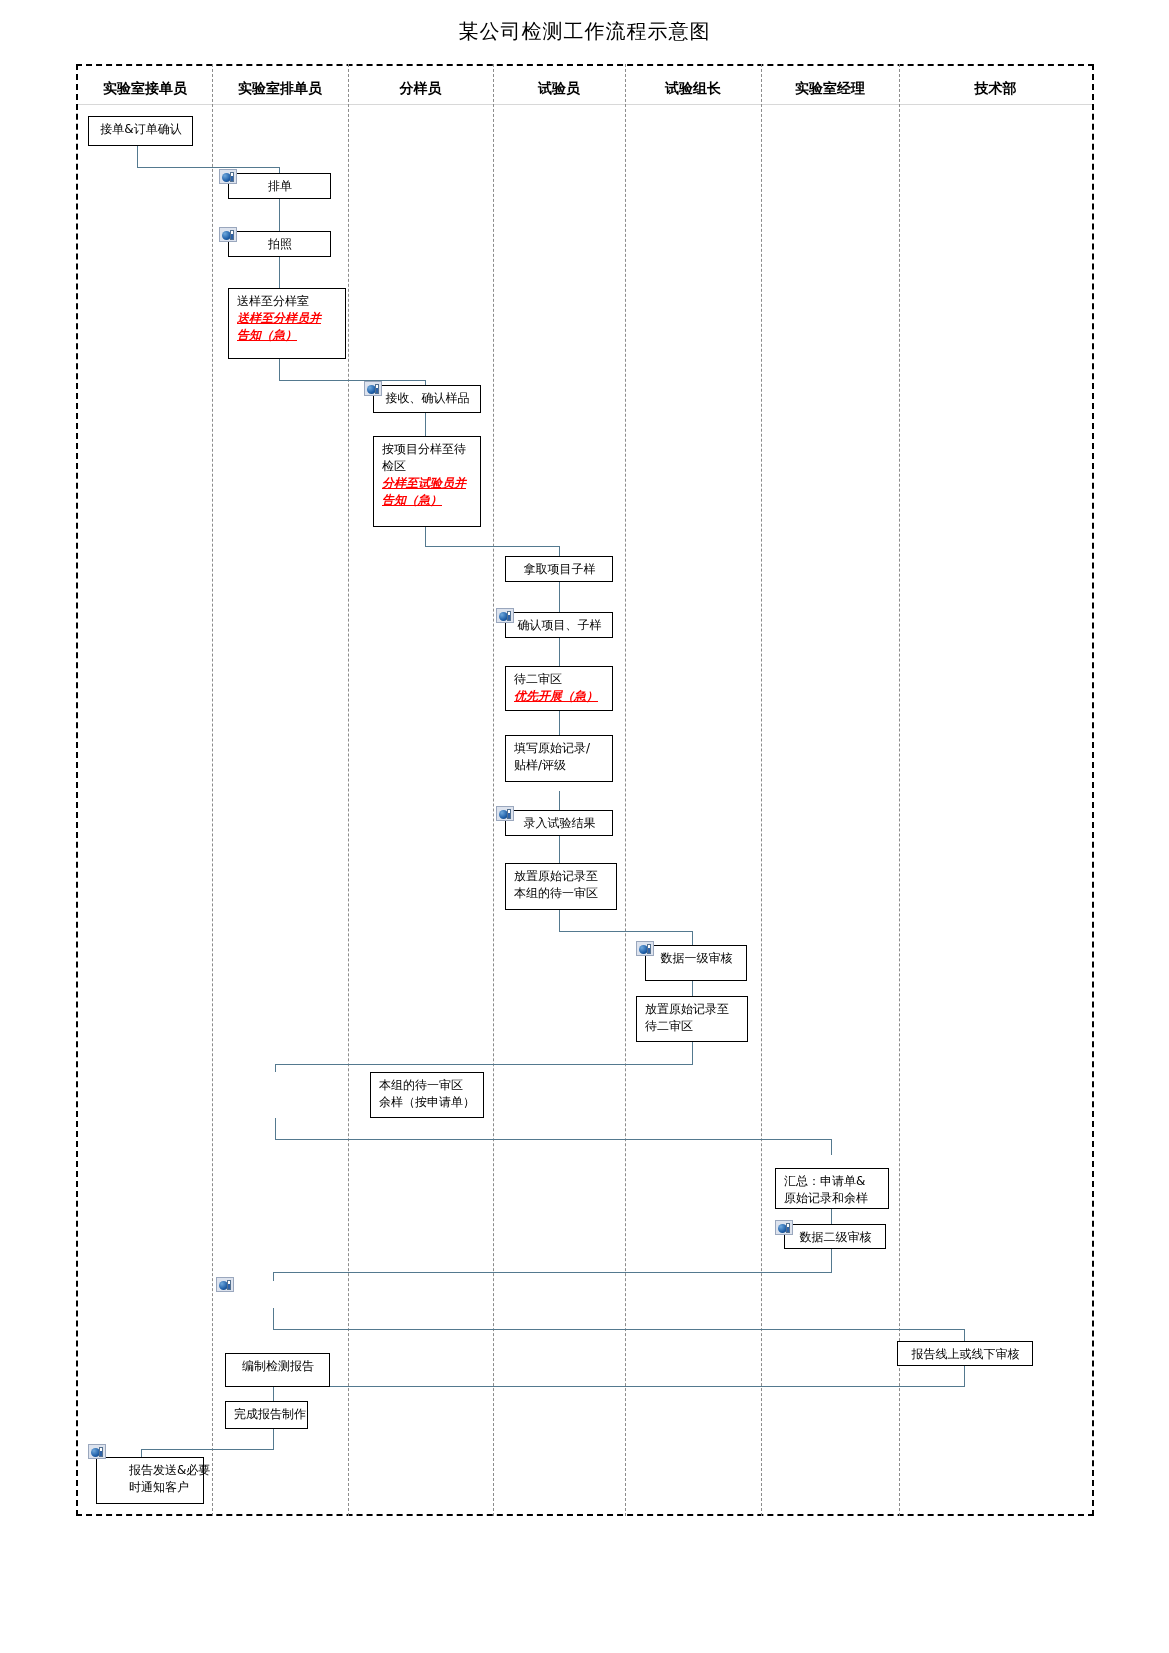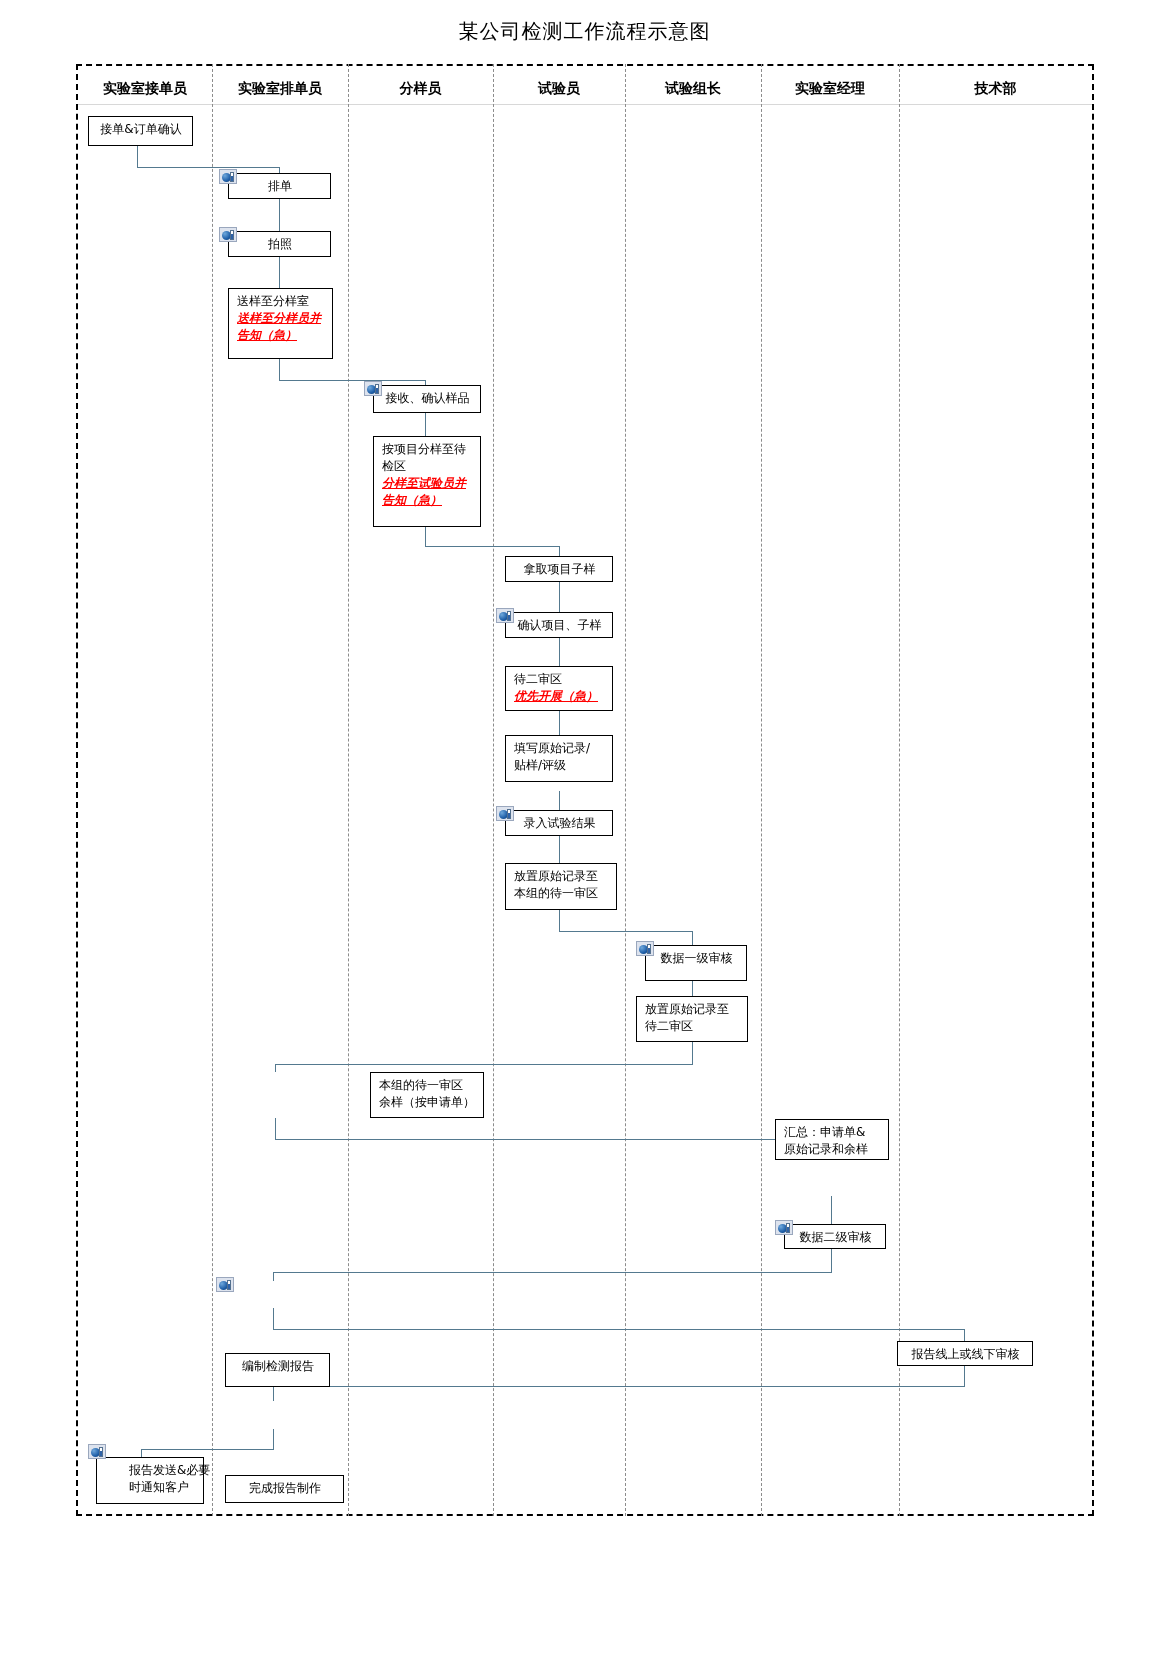--- a/index.html
+++ b/index.html
@@ -160,21 +160,21 @@
 </div>
 
 <div class="doc-icon" style="left:219px;top:227px;">
   <span class="globe"></span>
   <span class="bar"></span>
 </div>
 <div class="node center" style="left:228px;top:231px;width:103px;height:26px;">
   <span class="ln">拍照</span>
 </div>
 
-<div class="node" style="left:228px;top:288px;width:105px;height:71px;">
+<div class="node" style="left:228px;top:288px;width:118px;height:71px;">
   <span class="ln">送样至分样室</span>
   <span class="urg">送样至分样员并</span>
   <span class="urg">告知（急）</span>
 </div>
 
 <div class="doc-icon" style="left:364px;top:381px;">
   <span class="globe"></span>
   <span class="bar"></span>
 </div>
 <div class="node center" style="left:373px;top:385px;width:108px;height:28px;">
@@ -234,21 +234,21 @@
 <div class="node" style="left:636px;top:996px;width:112px;height:46px;">
   <span class="ln">放置原始记录至</span>
   <span class="ln">待二审区</span>
 </div>
 
 <div class="node" style="left:370px;top:1072px;width:114px;height:46px;">
   <span class="ln">本组的待一审区</span>
   <span class="ln">余样（按申请单）</span>
 </div>
 
-<div class="node" style="left:775px;top:1119px;width:114px;height:41px;">
+<div class="node" style="left:775px;top:1168px;width:114px;height:41px;">
   <span class="ln">汇总：申请单&amp;</span>
   <span class="ln">原始记录和余样</span>
 </div>
 
 <div class="doc-icon" style="left:775px;top:1220px;">
   <span class="globe"></span>
   <span class="bar"></span>
 </div>
 <div class="node center" style="left:784px;top:1224px;width:102px;height:25px;">
   <span class="ln">数据二级审核</span>
@@ -259,21 +259,21 @@
   <span class="bar"></span>
 </div>
 <div class="node center" style="left:225px;top:1353px;width:105px;height:34px;">
   <span class="ln">编制检测报告</span>
 </div>
 
 <div class="node center" style="left:897px;top:1341px;width:136px;height:25px;">
   <span class="ln">报告线上或线下审核</span>
 </div>
 
-<div class="node center" style="left:225px;top:1475px;width:119px;height:28px;">
+<div class="node center" style="left:225px;top:1401px;width:83px;height:28px;text-align:right;">
   <span class="ln">完成报告制作</span>
 </div>
 
 <div class="doc-icon" style="left:88px;top:1444px;">
   <span class="globe"></span>
   <span class="bar"></span>
 </div>
 <div class="node" style="left:96px;top:1457px;width:108px;height:47px;padding-left:32px;">
   <span class="ln">报告发送&amp;必要</span>
   <span class="ln">时通知客户</span>

